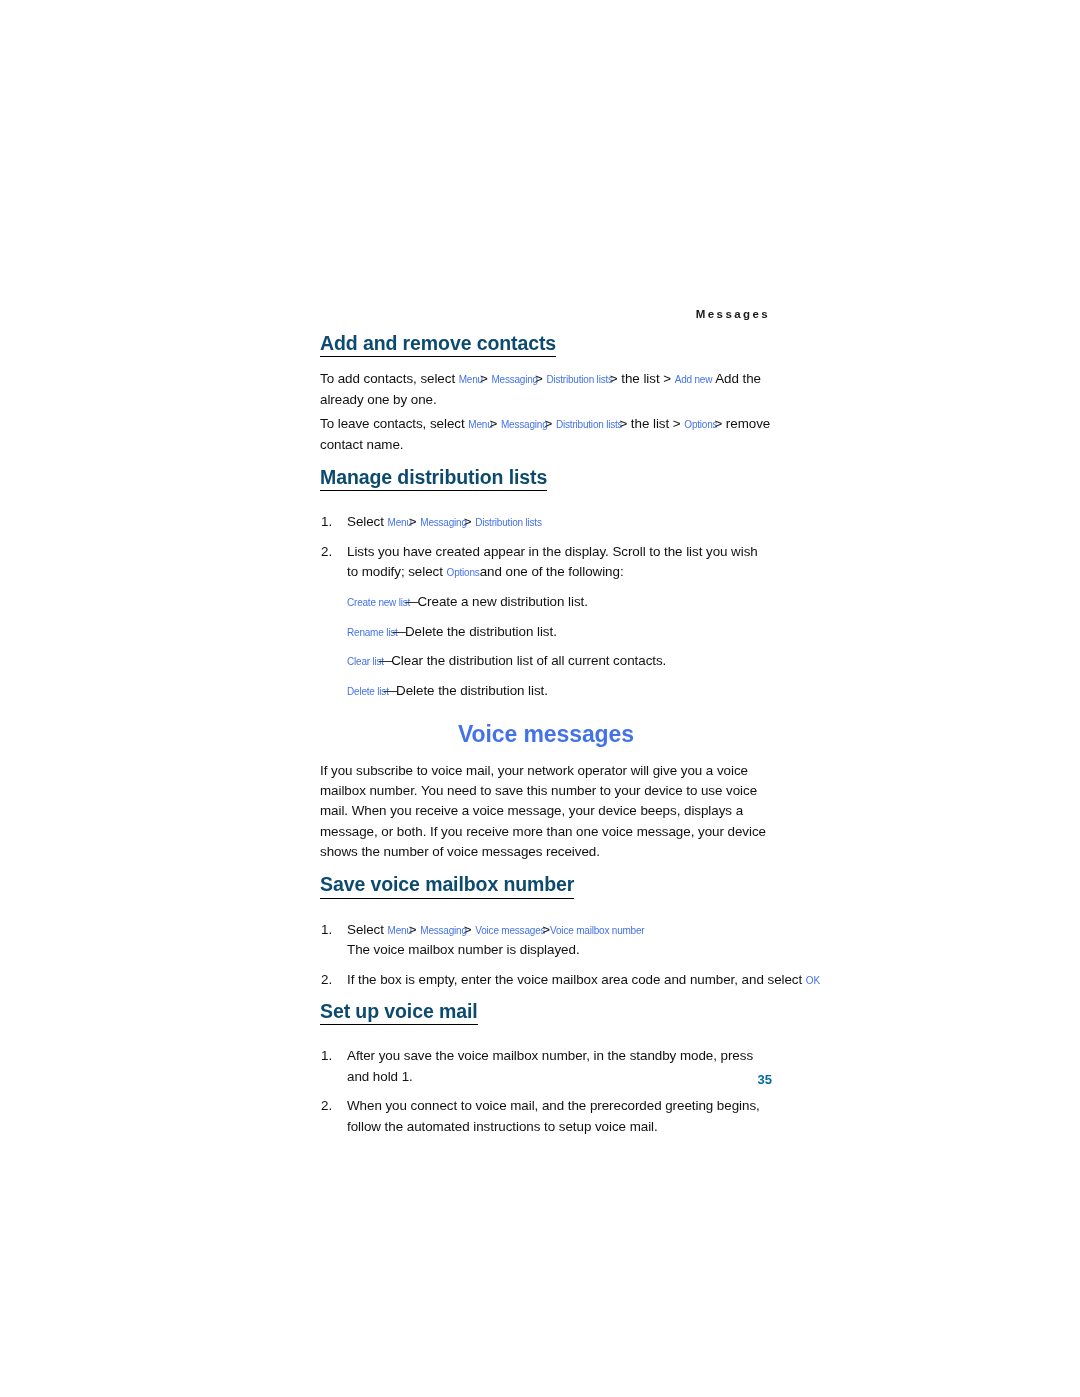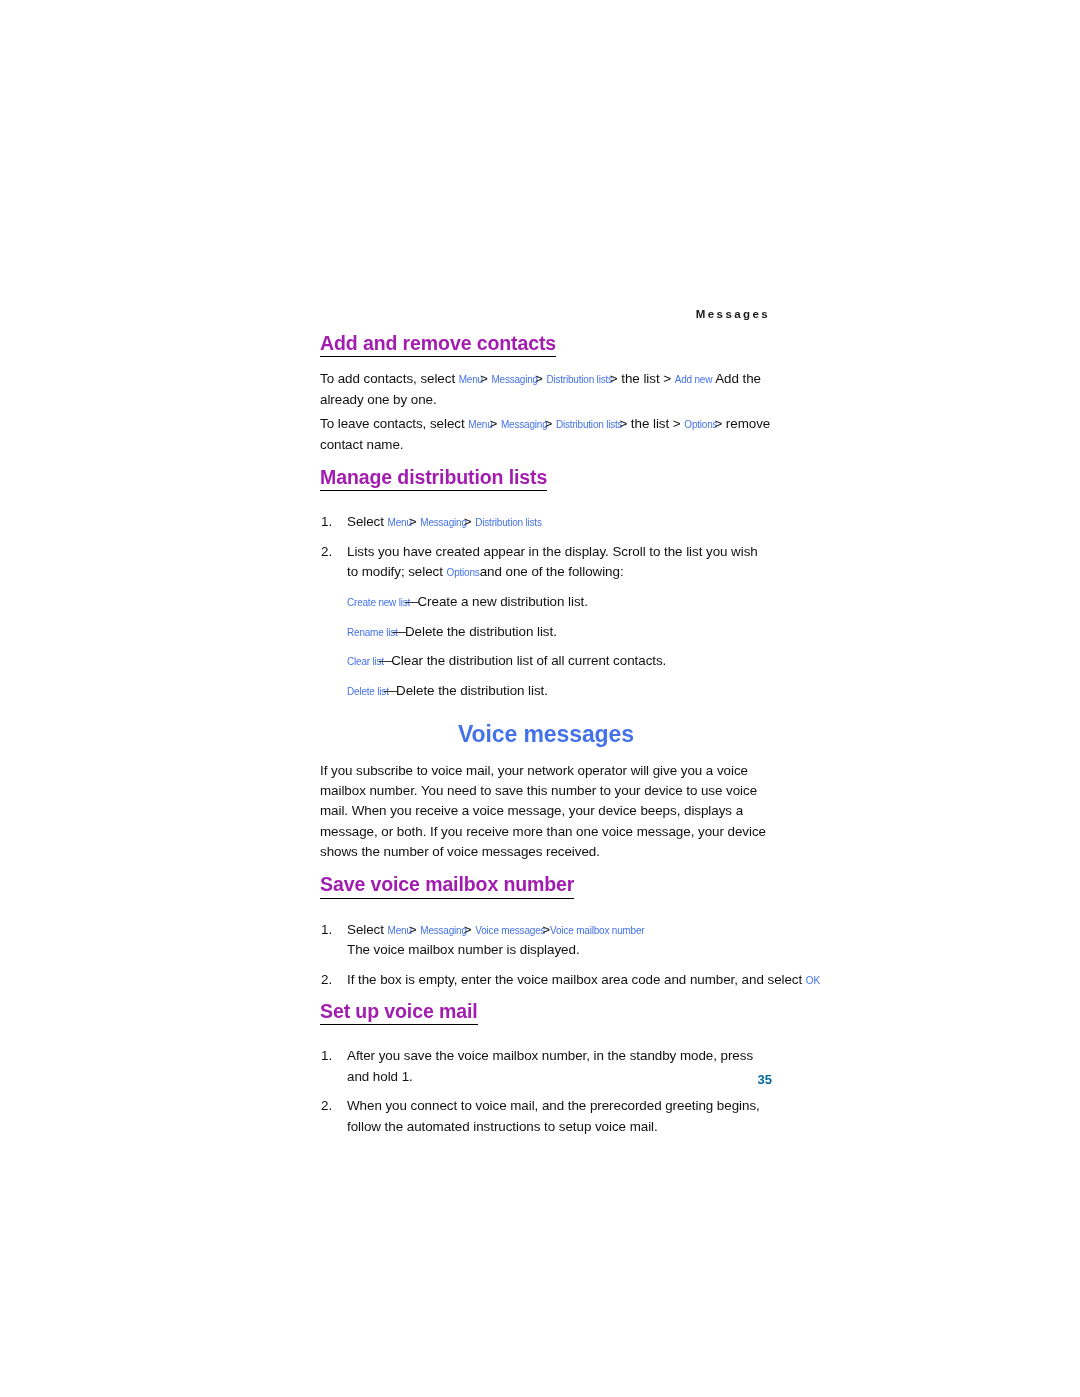--- a/index.html
+++ b/index.html
@@ -43,21 +43,21 @@
     position: absolute;
     left: 320px;
     top: 332px;
     width: 452px;
   }
 
   
   h2.sec-head {
     font-size: 19.5px;
     font-weight: 700;
-    color: #a21caf;
+    color: #0c4a6e;
     margin: 0 0 7px 0;
     padding-bottom: 2px;
     border-bottom: 1.6px solid #000000;
     display: inline-block;
     letter-spacing: -0.1px;
     line-height: 1.15;
   }
   .head-wrap { margin-bottom: 5px; }
 
   h1.blue-head {

